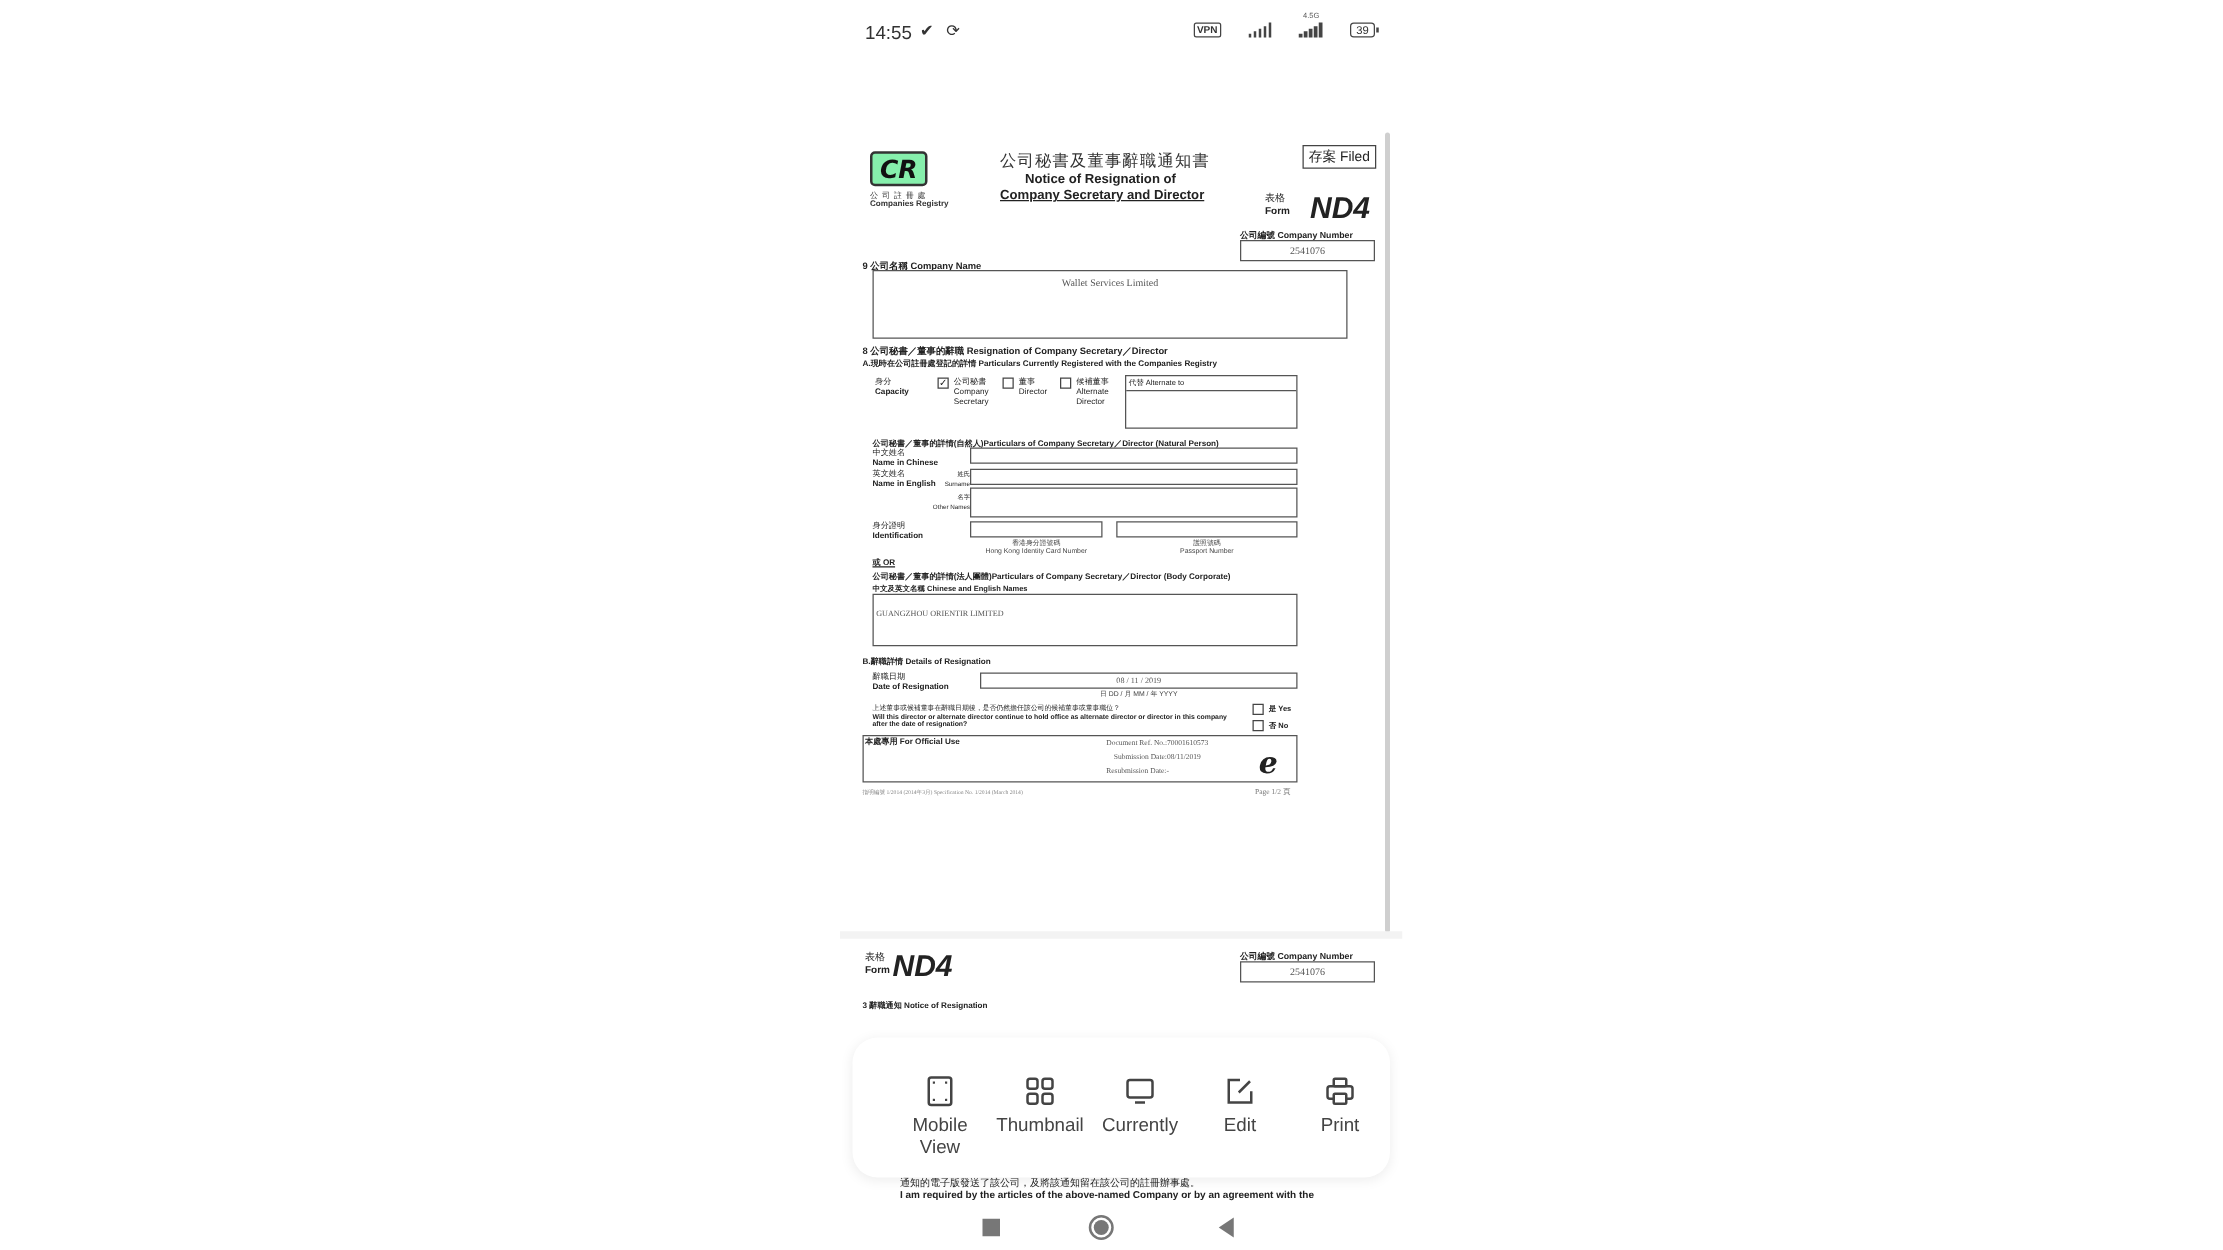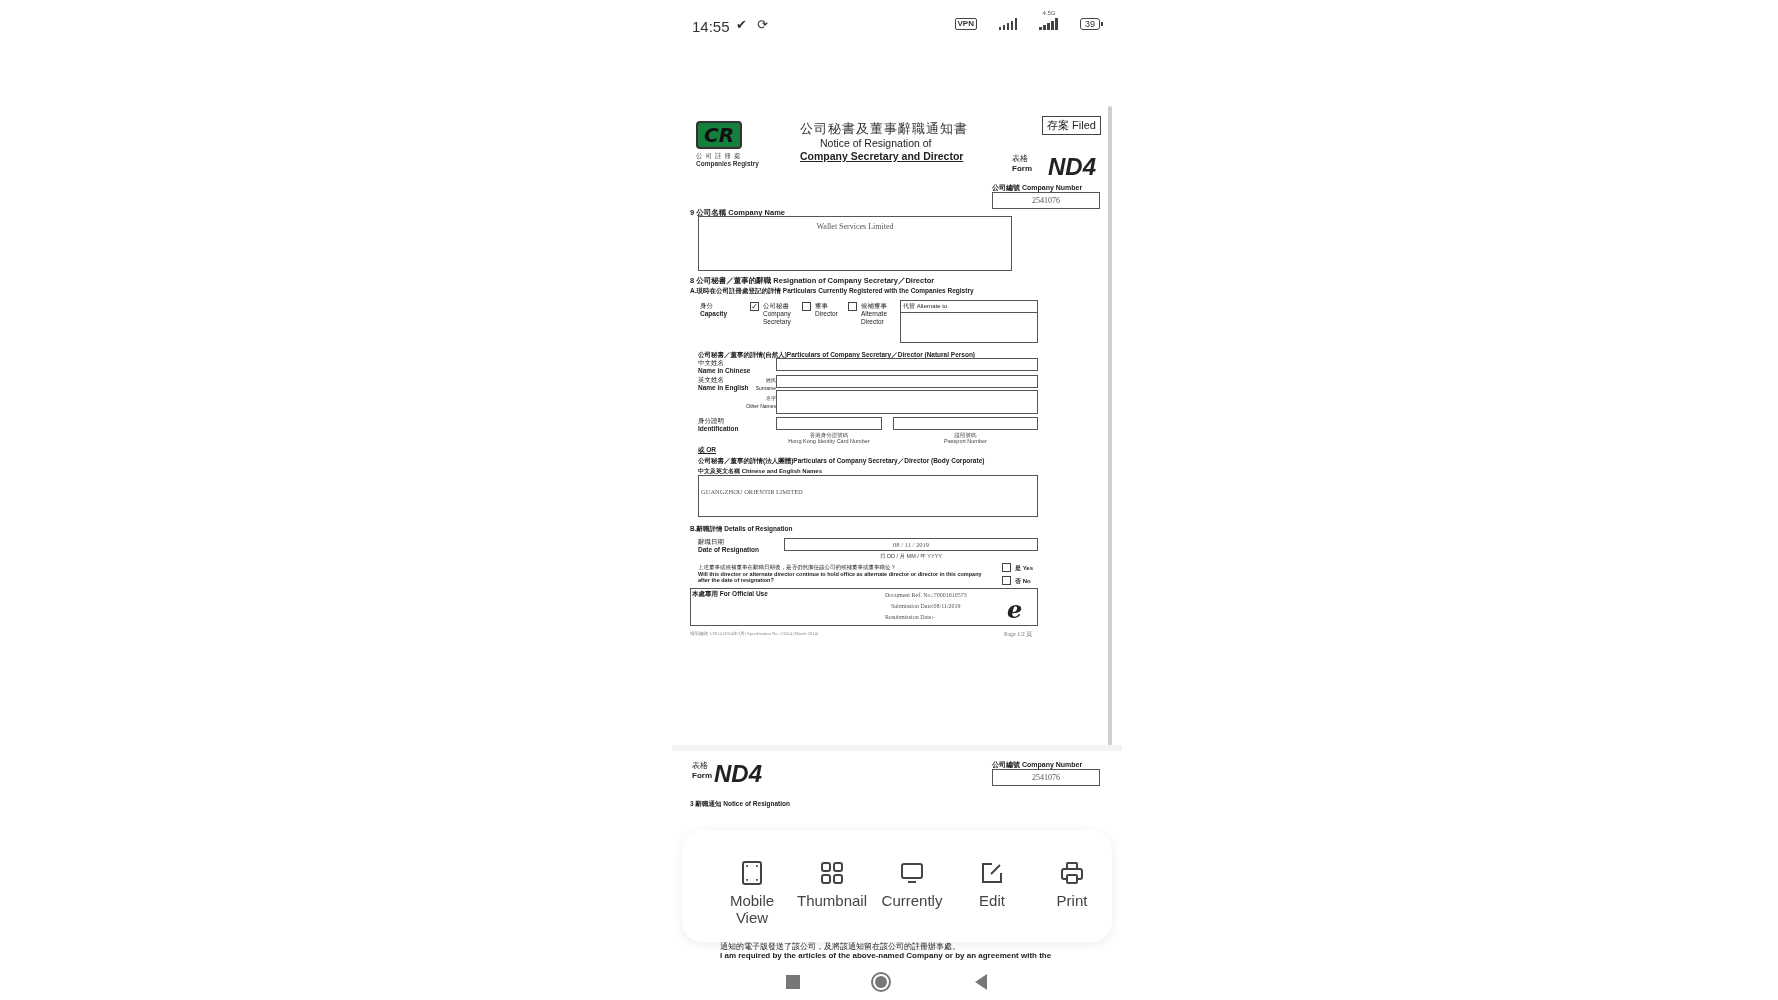--- a/index.html
+++ b/index.html
@@ -31,25 +31,25 @@
 
   
   .viewer { position: absolute; left: 0; top: 100px; width: 450px; height: 855px; overflow: hidden; }
   .page { position: absolute; left: 18px; width: 414px; background: #fff; font-size: 7px; color: #222; }
   .page1 { top: 10px; height: 640px; }
   .page-sep { position: absolute; left: 0; top: 645px; width: 450px; height: 6px; background: #f3f3f3; }
   .page2 { top: 655px; height: 200px; }
   .scrollbar { position: absolute; left: 436px; top: 6px; width: 4px; height: 640px; background: #cfcfcf; border-radius: 2px; }
 
   .b { font-weight: bold; }
-  .cr-logo { position: absolute; left: 6px; top: 11px; width: 46px; height: 28px; border: 2px solid #333; border-radius: 4px; background: #15803d; font-style: italic; font-weight: 900; font-size: 20px; color: #111; text-align: center; line-height: 24px; font-family: "DejaVu Sans", sans-serif; }
+  .cr-logo { position: absolute; left: 6px; top: 11px; width: 46px; height: 28px; border: 2px solid #333; border-radius: 4px; background: #86efac; font-style: italic; font-weight: 900; font-size: 20px; color: #111; text-align: center; line-height: 24px; font-family: "DejaVu Sans", sans-serif; }
   .cr-cn { position: absolute; left: 6px; top: 42px; font-size: 6.5px; letter-spacing: 3px; color: #444; }
   .cr-en { position: absolute; left: 6px; top: 50px; font-size: 6.5px; font-weight: bold; color: #333; }
   .title-cn { position: absolute; left: 110px; top: 10px; font-size: 13px; color: #333; letter-spacing: 1px; }
-  .title-en1 { position: absolute; left: 130px; top: 27px; font-size: 10.5px; font-weight: normal; }
+  .title-en1 { position: absolute; left: 130px; top: 27px; font-size: 10.5px; font-weight: bold; }
   .title-en2 { position: absolute; left: 110px; top: 40px; font-size: 10.5px; font-weight: bold; text-decoration: underline; }
   .filed-box { position: absolute; left: 352px; top: 6px; border: 1.5px solid #444; padding: 1px 4px; font-size: 11px; }
   .form-label { position: absolute; left: 322px; top: 44px; font-size: 8px; line-height: 10px; }
   .form-code { position: absolute; left: 358px; top: 43px; font-size: 24px; font-weight: bold; font-style: italic; }
   .cn-label { position: absolute; left: 302px; top: 73px; font-size: 7px; font-weight: bold; }
   .cn-box { position: absolute; left: 302px; top: 82px; width: 108px; height: 17px; border: 1px solid #555; font-family: "Liberation Serif", serif; font-size: 8px; text-align: center; line-height: 15px; color: #555; }
 
   .sec-h { position: absolute; font-size: 7.5px; font-weight: bold; }
   .box { position: absolute; border: 1px solid #555; }
   .serif { font-family: "Liberation Serif", serif; color: #555; }
@@ -113,21 +113,21 @@
       <div class="title-cn">公司秘書及董事辭職通知書</div>
       <div class="title-en1">Notice of Resignation of</div>
       <div class="title-en2">Company Secretary and Director</div>
       <div class="filed-box">存案 Filed</div>
       <div class="form-label"><span>表格</span><br><span class="b">Form</span></div>
       <div class="form-code">ND4</div>
       <div class="cn-label">公司編號 Company Number</div>
       <div class="cn-box">2541076</div>
 
       <div class="sec-h" style="left:0;top:98px;">9 公司名稱 Company Name</div>
-      <div class="box serif" style="left:8px;top:106px;width:314px;height:55px;text-align:center;font-size:8px;padding-top:5px;">Wallet Services Limited</div>
+      <div class="box serif" style="left:8px;top:106px;width:380px;height:55px;text-align:center;font-size:8px;padding-top:5px;">Wallet Services Limited</div>
 
       <div class="sec-h" style="left:0;top:166px;">8 公司秘書／董事的辭職 Resignation of Company Secretary／Director</div>
       <div class="sec-h" style="left:0;top:177px;font-size:6.5px;">A.現時在公司註冊處登記的詳情 Particulars Currently Registered with the Companies Registry</div>
 
       <div class="lbl" style="left:10px;top:192px;"><span>身分</span><br><span class="b">Capacity</span></div>
       <div class="chk" style="left:60px;top:192px;">✓</div>
       <div class="lbl" style="left:73px;top:192px;width:40px;"><span>公司秘書</span><br><span>Company Secretary</span></div>
       <div class="chk" style="left:112px;top:192px;"></div>
       <div class="lbl" style="left:125px;top:192px;width:30px;"><span>董事</span><br><span>Director</span></div>
       <div class="chk" style="left:158px;top:192px;"></div>

